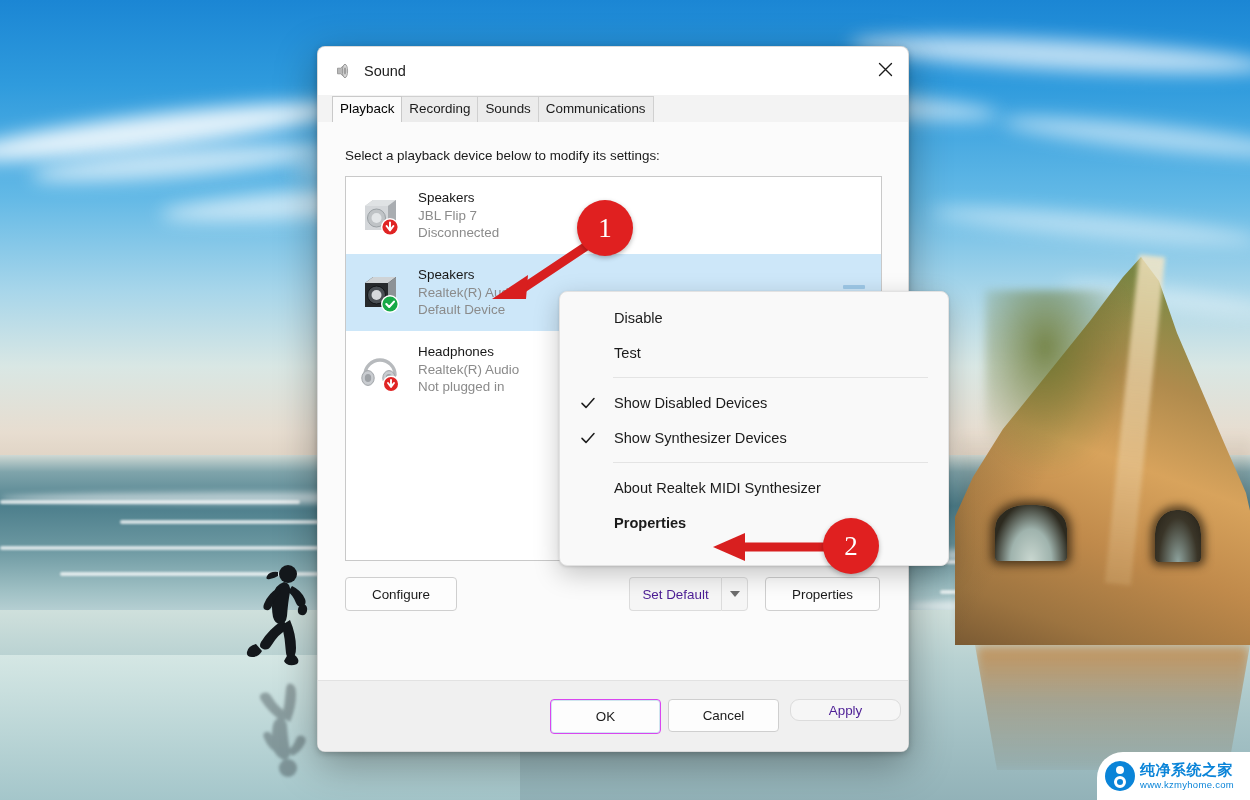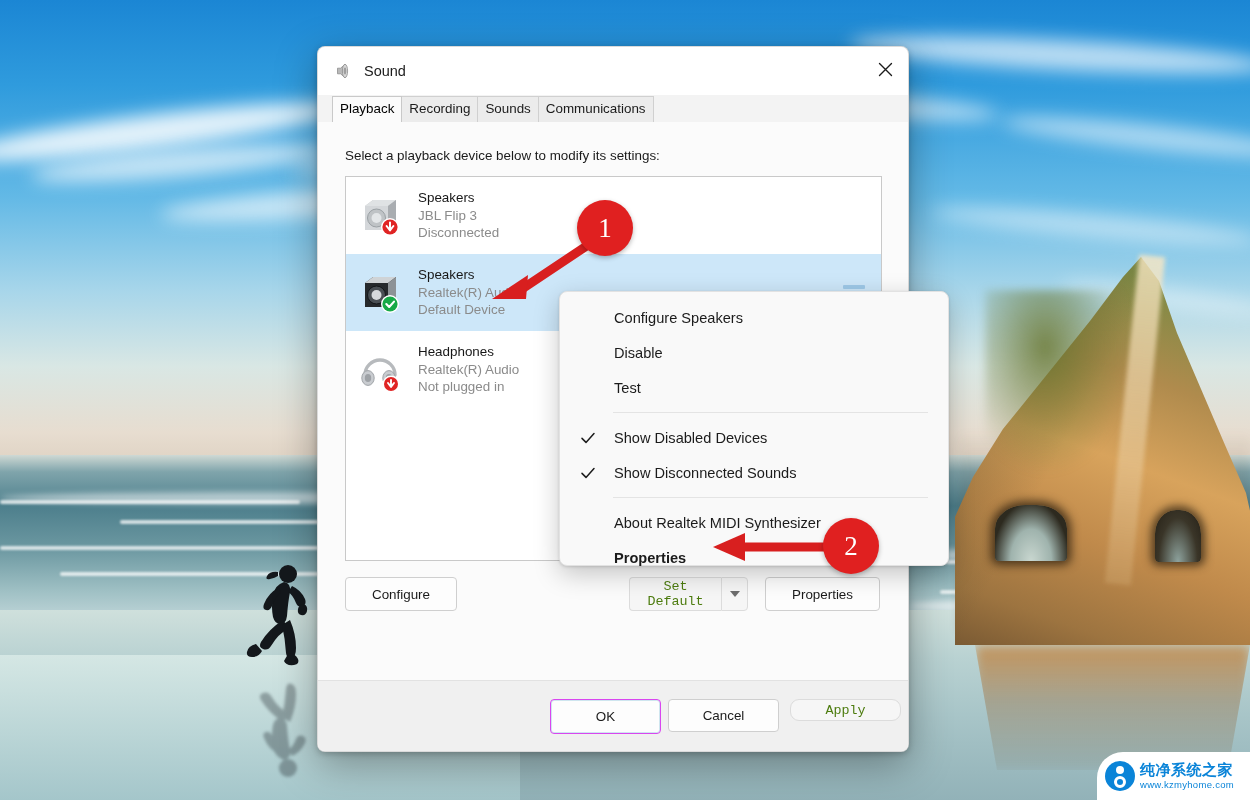--- a/index.html
+++ b/index.html
@@ -147,21 +147,21 @@
   .rowmenu i{display:block;height:4px;background:#9ec9e8;border-radius:1px;}
 
   .midrow{
     position:absolute;left:27px;top:455px;width:499px;height:34px;
   }
   .btn{
     font-family:"Liberation Sans", sans-serif;font-size:13.4px;color:#1b1b1b;
     background:#fdfdfd;border:1px solid #cfcfcf;border-radius:4px;
     height:34px;cursor:default;box-sizing:border-box;
   }
-  .btn.disabled{color:#4d7c0f;background:#f6f6f6;border-color:#dcdcdc;font-family:Liberation Mono, monospace;}
+  .btn.disabled{color:#4c1d95;background:#f6f6f6;border-color:#dcdcdc;}
   .btn-configure{position:absolute;left:0;top:0;width:112px;}
   .splitwrap{position:absolute;left:284px;top:0;display:flex;}
   .btn-setdefault{width:92px;border-top-right-radius:0;border-bottom-right-radius:0;border-right:none;}
   .btn-setdefault-arrow{
     width:27px;border-top-left-radius:0;border-bottom-left-radius:0;
     display:flex;align-items:center;justify-content:center;
   }
   .caret{width:0;height:0;border-left:5px solid transparent;border-right:5px solid transparent;border-top:6px solid #6d6d6d;}
   .btn-properties{position:absolute;left:420px;top:0;width:115px;}
 
@@ -335,21 +335,21 @@
             <rect x="8" y="13" width="23" height="24" fill="#d4d7da"></rect>
             <ellipse cx="19.5" cy="25" rx="9" ry="9" fill="#bfc3c6" stroke="#9aa0a4" stroke-width="1"></ellipse>
             <ellipse cx="19.5" cy="25" rx="5" ry="5" fill="#e3e6e8"></ellipse>
             <circle cx="33" cy="34" r="9" fill="#ffffff"></circle>
             <circle cx="33" cy="34" r="7.6" fill="#e02424"></circle>
             <path d="M33 29.6 L33 36 M29.6 33 L33 37.4 L36.4 33" stroke="#fff" stroke-width="2" fill="none" stroke-linecap="round" stroke-linejoin="round"></path>
           </svg>
         </div>
         <div class="dev-text">
           <div class="dev-name">Speakers</div>
-          <div class="dev-sub">JBL Flip 3</div>
+          <div class="dev-sub">JBL Flip 7</div>
           <div class="dev-sub">Disconnected</div>
         </div>
       </div>
 
       <div class="devrow selected">
         <div class="dev-ico">
           <svg viewBox="0 0 46 46" width="46" height="46">
             <path d="M8 13 L16 7 L39 7 L39 31 L31 37 L8 37 Z" fill="#3c4044"></path>
             <path d="M8 13 L16 7 L39 7 L31 13 Z" fill="#cfd3d6"></path>
             <path d="M39 7 L39 31 L31 37 L31 13 Z" fill="#8d9296"></path>
@@ -410,39 +410,38 @@
 
   <div class="footer">
     <button class="btn btn-ok">OK</button>
     <button class="btn btn-cancel">Cancel</button>
     <button class="btn btn-apply disabled">Apply</button>
   </div>
 
 </div>
 
 <div id="context-menu">
-  <div class="mi">Configure Speakers</div>
   <div class="mi">Disable</div>
   <div class="mi">Test</div>
   <div class="mi-sep"></div>
   <div class="mi">
     <span class="chk">
       <svg viewBox="0 0 16 16" width="16" height="16">
           <path d="M2 8.4 L6 12.4 L14 3.6" stroke="#1b1b1b" stroke-width="1.5" fill="none" stroke-linecap="round" stroke-linejoin="round"></path>
         </svg>
     </span>
     <span>Show Disabled Devices</span>
   </div>
   <div class="mi">
     <span class="chk">
       <svg viewBox="0 0 16 16" width="16" height="16">
           <path d="M2 8.4 L6 12.4 L14 3.6" stroke="#1b1b1b" stroke-width="1.5" fill="none" stroke-linecap="round" stroke-linejoin="round"></path>
         </svg>
     </span>
-    <span>Show Disconnected Sounds</span>
+    <span>Show Synthesizer Devices</span>
   </div>
   <div class="mi-sep"></div>
   <div class="mi">About Realtek MIDI Synthesizer</div>
   <div class="mi bold">Properties</div>
 </div>
 
 <svg class="arrowsvg" style="left:470px;top:215px;" width="150" height="100" viewBox="0 0 150 100">
   <path d="M130 22 L52 74" stroke="#d81f1f" stroke-width="9" stroke-linecap="round"></path>
   <path d="M22 84 L58 60 L56 84 Z" fill="#d81f1f"></path>
 </svg>

